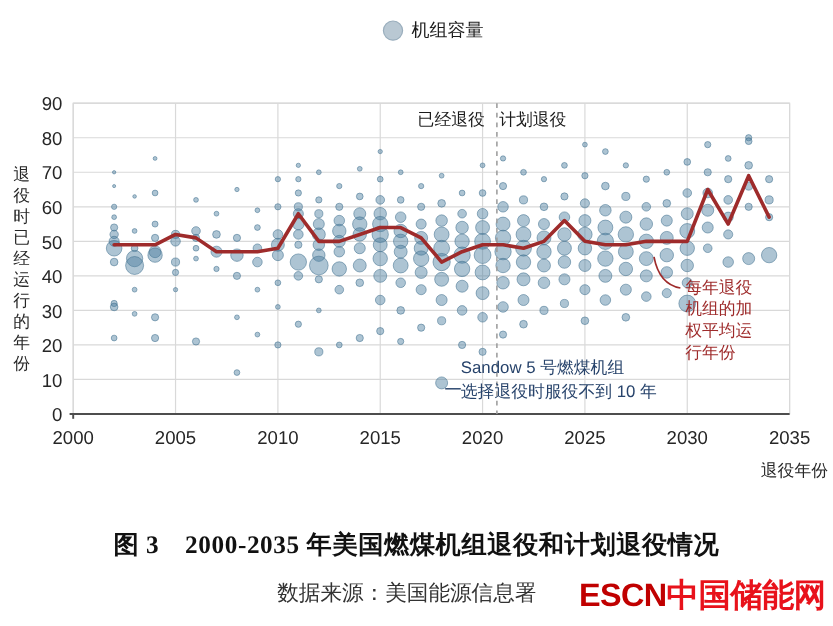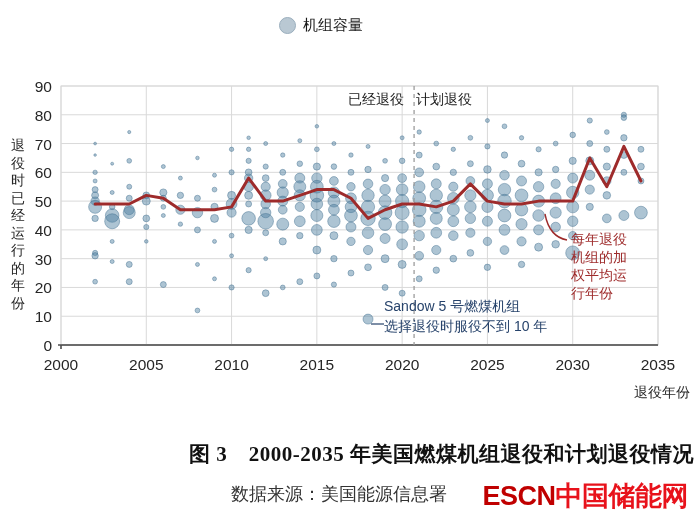--- a/index.html
+++ b/index.html
@@ -23,20 +23,21 @@
   .legend {
     position: absolute;
     left: 0; top: 16px;
     width: 642px;
     text-align: center;
     display: flex;
     justify-content: center;
     align-items: center;
     gap: 7px;
     pointer-events: none;
+    padding-left: 40px;
   }
   .legend-dot {
     display: inline-block;
     width: 15px; height: 15px;
     border-radius: 50%;
     background: #b9c8d3;
     border: 1px solid #9aaebd;
   }
   .legend-label {
     font-size: 15px;
@@ -70,21 +71,21 @@
   .anno-red {
     font-size: 14px;
     fill: #9e2b2b;
     font-family: "Liberation Sans", "DejaVu Sans", sans-serif;
   }
   .caption {
     position: absolute;
     left: 0;
     top: 440px;
     width: 694px;
-    text-align: right;
+    text-align: center;
     font-size: 21px;
     font-weight: bold;
     color: #111111;
     font-family: "Liberation Serif", "DejaVu Serif", serif;
     letter-spacing: 0.5px;
   }
   .source {
     position: absolute;
     left: 0;
     top: 482px;

